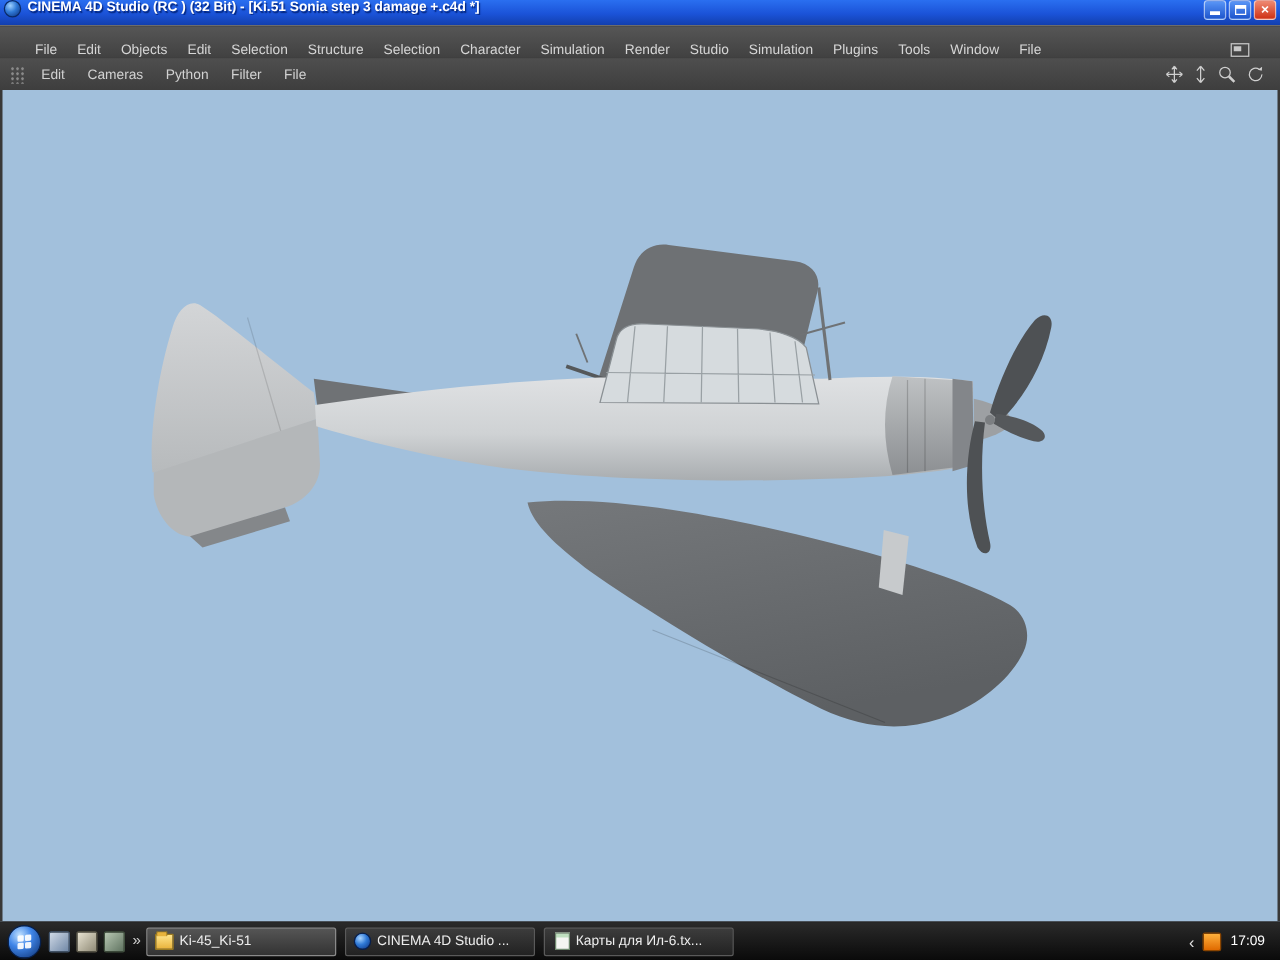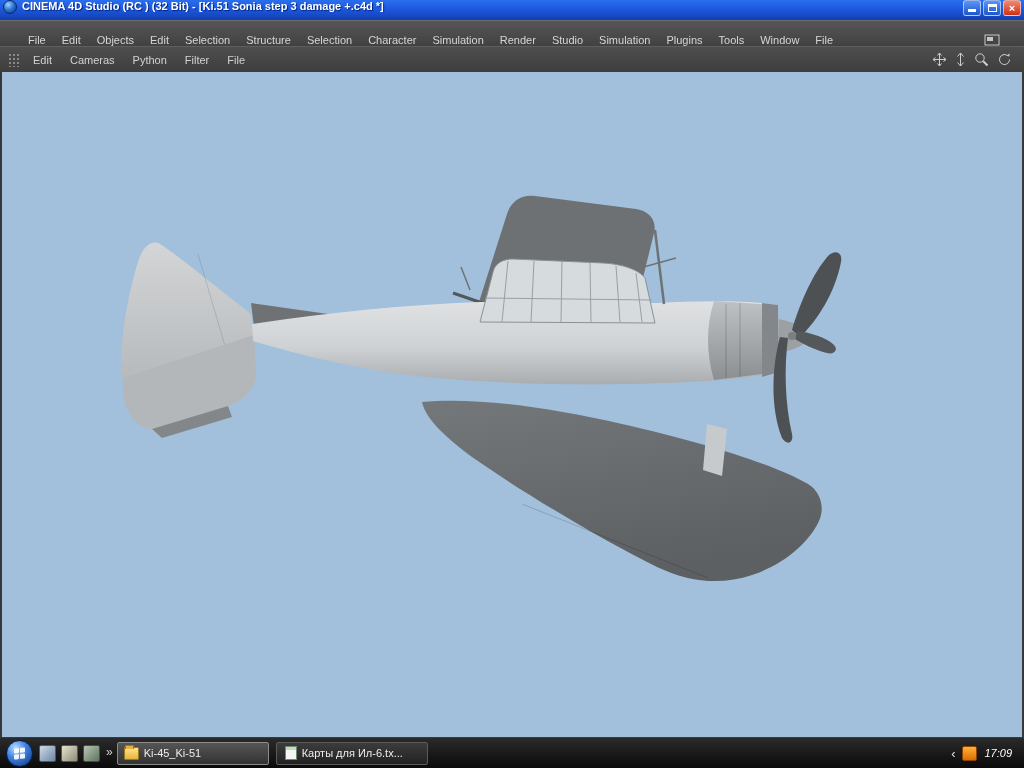--- a/index.html
+++ b/index.html
@@ -66,21 +66,21 @@
                        background:#e8b33c; border:1px solid #9a7a20; border-bottom:none; border-radius:1px 1px 0 0; }
   .ic-c4d { width:14px; height:14px; border-radius:50%;
             background:radial-gradient(circle at 35% 30%, #a8d4ff 0%, #2f79d6 45%, #0b2f7c 100%);
             border:1px solid #071f4e; }
   .ic-txt { width:12px; height:14px; background:#f4f6f2; border:1px solid #6f8a6f; margin-left:2px;
             box-shadow:inset 0 3px 0 #bfe0bf; }
   .tray { margin-left:auto; display:flex; align-items:center; gap:7px; padding-right:9px; }
   .tray-arrow { color:#e0e0e0; font-size:13px; }
   .tray-orange { width:15px; height:15px; border-radius:2px;
                  background:linear-gradient(#ffb13d,#e06a00); border:1px solid #8a4500; }
-  .clock { color:#fff; font-size:11px;font-style:italic; }
+  .clock { color:#fff; font-size:11px; }
 </style>
 </head>
 <body>
 
 <div class="titlebar">
   <div class="title-icon"></div>
   <div class="title-text">CINEMA 4D Studio (RC ) (32 Bit) - [Ki.51 Sonia step 3 damage +.c4d *]</div>
   <div class="win-btn">
       <span class="glyph-min"></span>
     </div>
@@ -225,20 +225,24 @@
     <div class="ql-icon ql-2"></div>
     <div class="ql-icon ql-3"></div>
   </div>
   <span class="chev">»</span>
 
   <div class="task-btn active">
     <span class="tb-ic ic-folder"></span>
     <span class="lbl">Ki-45_Ki-51</span>
   </div>
   <div class="task-btn">
+    <span class="tb-ic ic-c4d"></span>
+    <span class="lbl">CINEMA 4D Studio ...</span>
+  </div>
+  <div class="task-btn">
     <span class="tb-ic ic-txt"></span>
     <span class="lbl">Карты для Ил-6.tx...</span>
   </div>
 
   <div class="tray">
     <span class="tray-arrow">‹</span>
     <span class="tray-orange"></span>
     <span class="clock">17:09</span>
   </div>
 </div>

